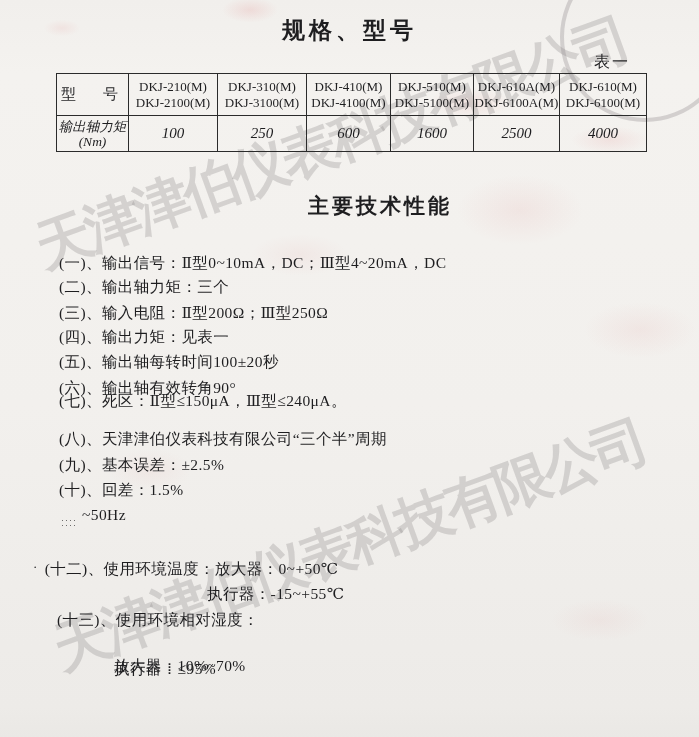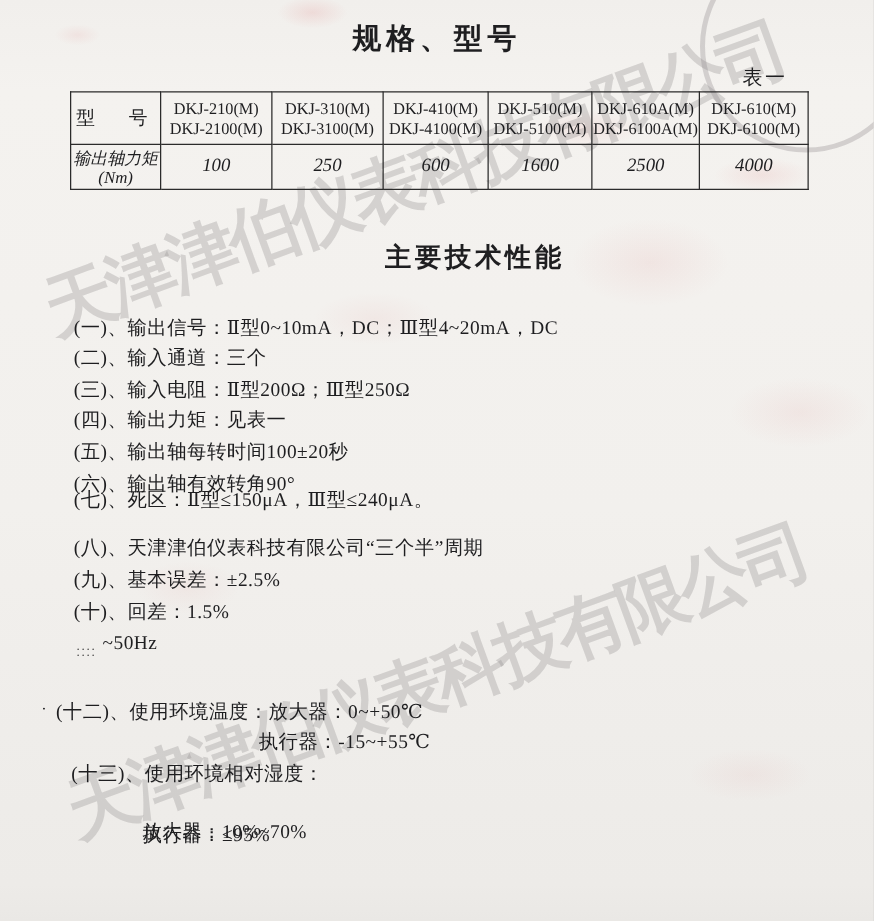--- a/index.html
+++ b/index.html
@@ -150,21 +150,21 @@
       <td class="torque-val">1600</td>
       <td class="torque-val">2500</td>
       <td class="torque-val">4000</td>
     </tr>
   </tbody>
     </table>
 
   <h2 class="section-heading">主要技术性能</h2>
 
   <div class="spec-line" style="left:59px;top:253px;">(一)、输出信号：Ⅱ型0~10mA，DC；Ⅲ型4~20mA，DC</div>
-  <div class="spec-line" style="left:59px;top:277px;">(二)、输入通道：三个</div>
+  <div class="spec-line" style="left:59px;top:277px;">(二)、输出轴力矩：三个</div>
   <div class="spec-line" style="left:59px;top:303px;">(三)、输入电阻：Ⅱ型200Ω；Ⅲ型250Ω</div>
   <div class="spec-line" style="left:59px;top:327px;">(四)、输出力矩：见表一</div>
   <div class="spec-line" style="left:59px;top:352px;">(五)、输出轴每转时间100±20秒</div>
   <div class="spec-line" style="left:59px;top:378px;">(六)、输出轴有效转角90°</div>
   <div class="spec-line" style="left:59px;top:391px;">(七)、死区：Ⅱ型≤150μA，Ⅲ型≤240μA。</div>
   <div class="spec-line" style="left:59px;top:429px;">(八)、天津津伯仪表科技有限公司“三个半”周期</div>
   <div class="spec-line" style="left:59px;top:455px;">(九)、基本误差：±2.5%</div>
   <div class="spec-line" style="left:59px;top:480px;">(十)、回差：1.5%</div>
 
   <div class="spec-line" style="left:59px;top:505px;">

